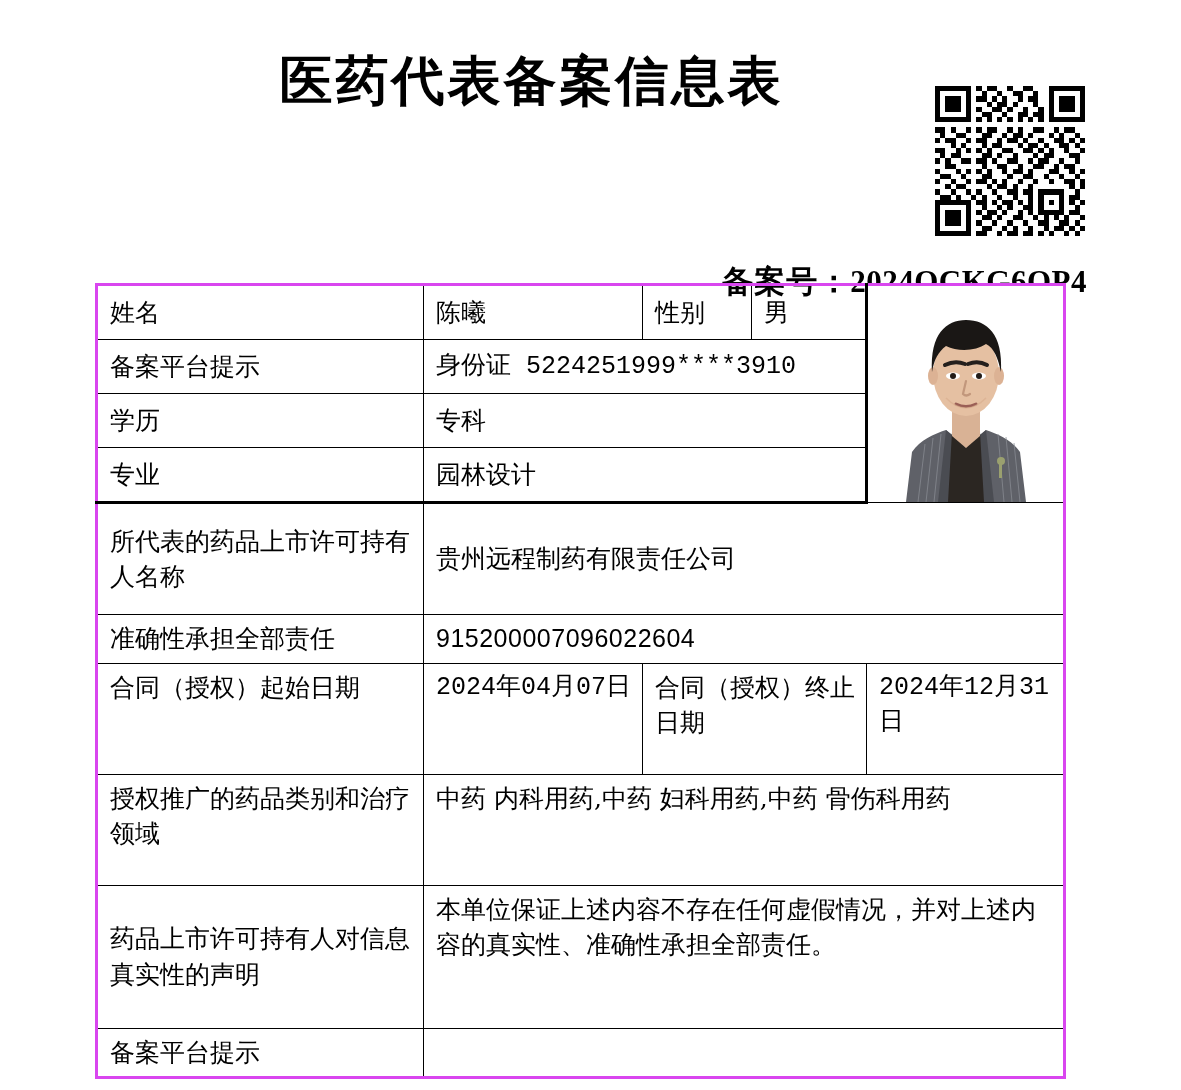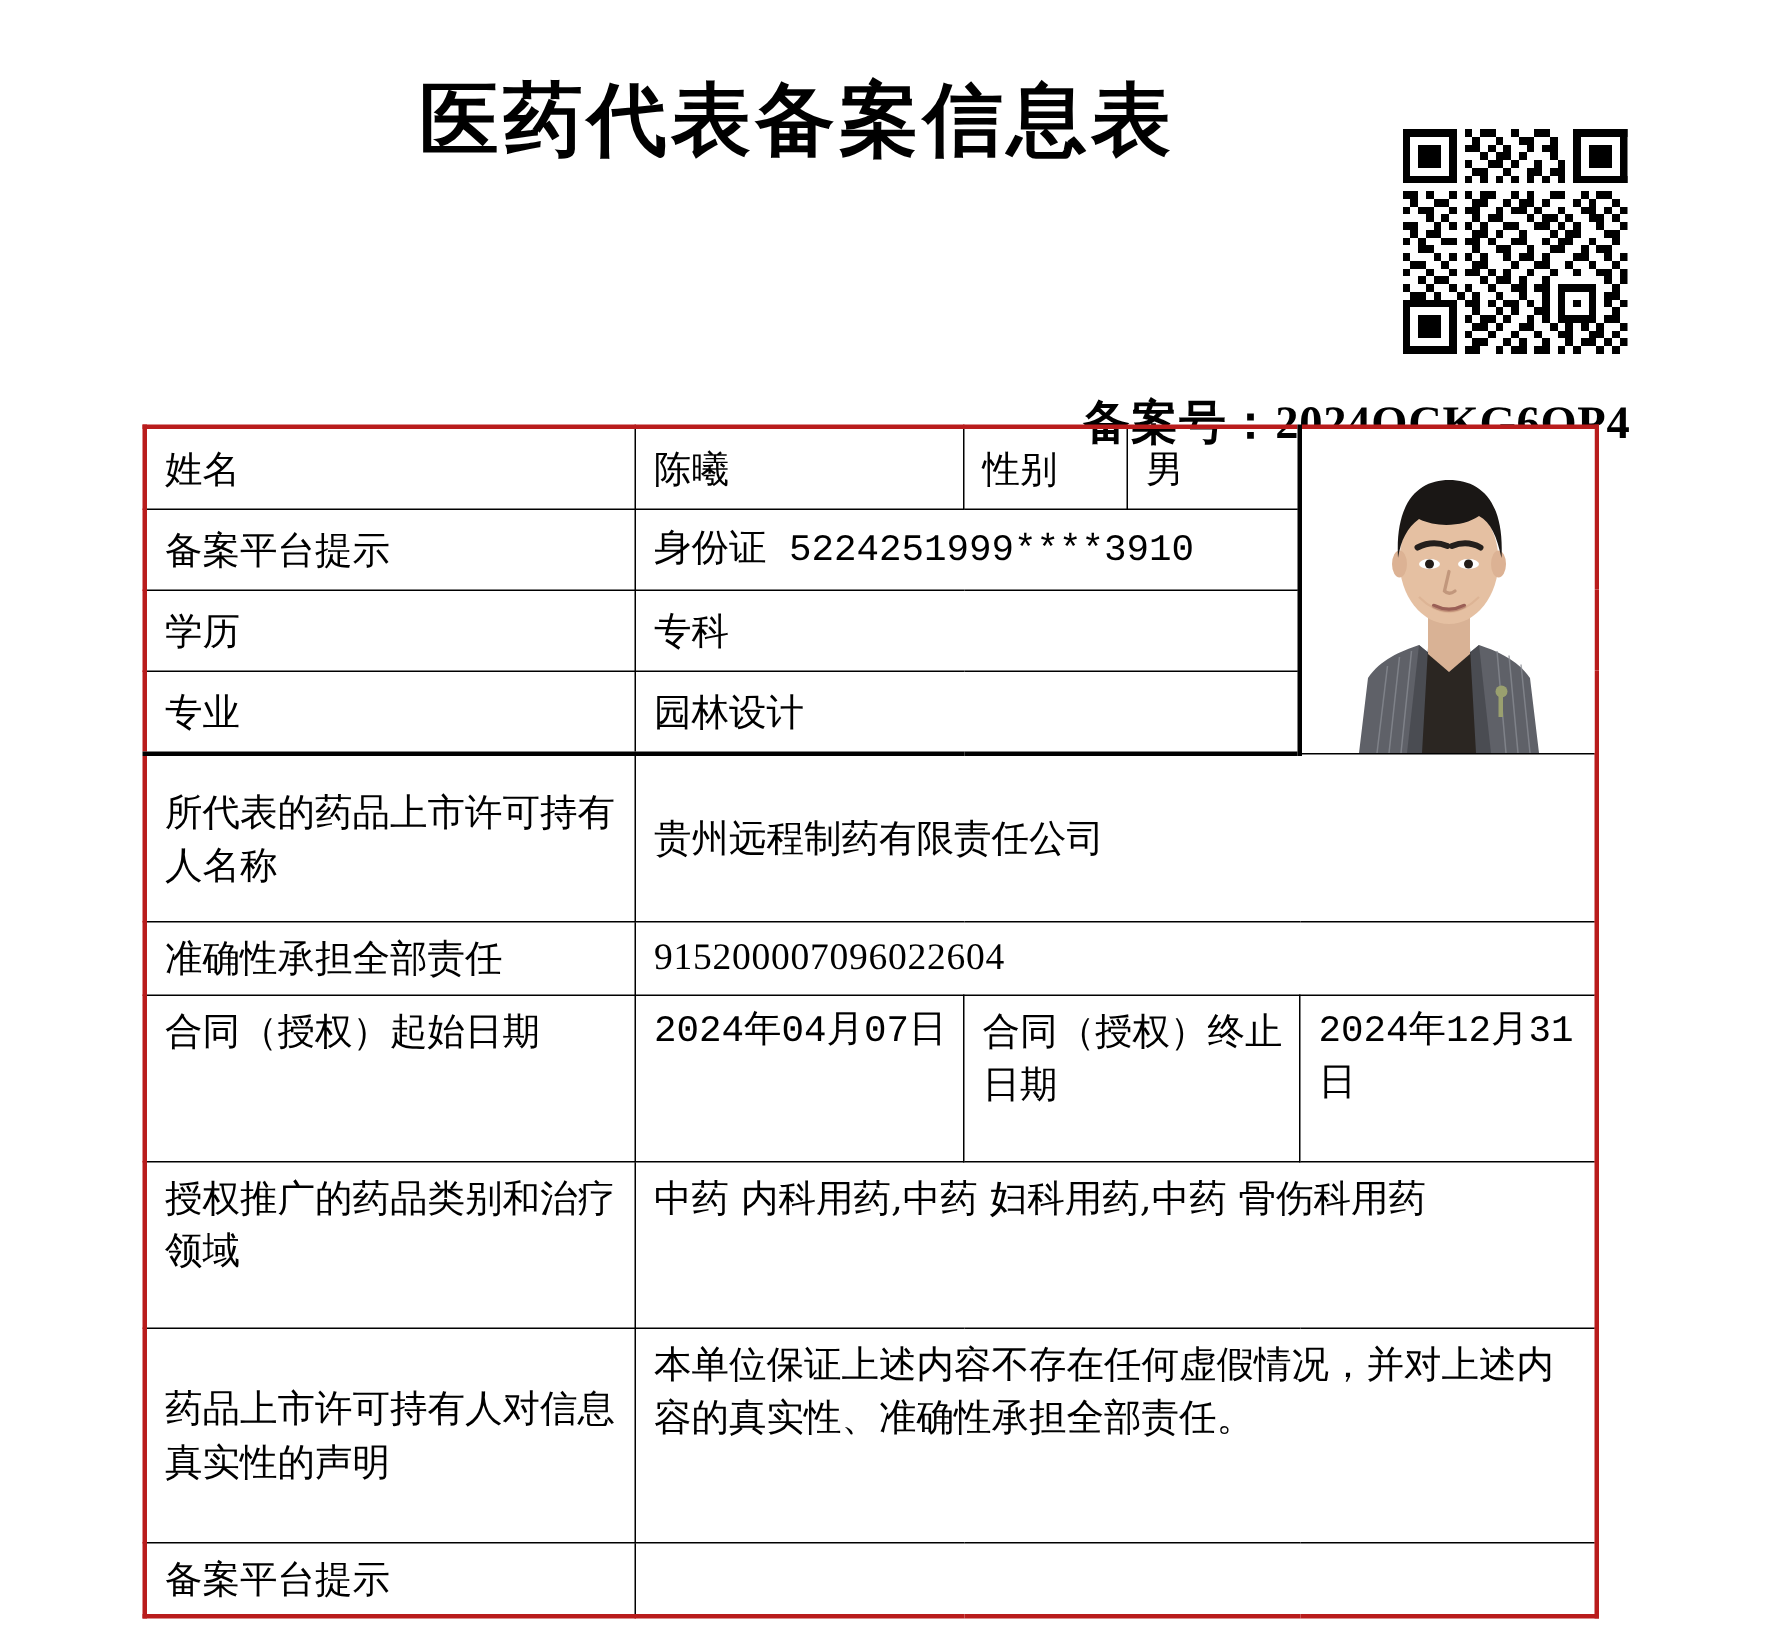--- a/index.html
+++ b/index.html
@@ -72,30 +72,30 @@
   }
   .form-table td {
     border: 1px solid #000000;
     padding: 6px 10px 6px 12px;
     vertical-align: middle;
     line-height: 1.42;
     font-family: "DejaVu Serif", "Liberation Serif", serif;
     word-break: break-all;
   }
   .form-table td.num {
-    font-family: Liberation Serif, serif;
+    font-family: Liberation Sans, sans-serif;
     letter-spacing: 0.5px;
   }
   .form-table td.mixed {
     font-family: Liberation Mono, monospace;
   }
   .form-table td.top { vertical-align: top; }
 
   
-  .form-table { border: 3px solid #b91c1c; }
+  .form-table { border: 3px solid #d946ef; }
   tr.sec-end td { border-bottom: 3px solid #000; }
   td.photo-cell {
     border-left: 3px solid #000;
     padding: 0;
     text-align: center;
     vertical-align: middle;
     background: #ffffff;
   }
 
   .photo-holder {

